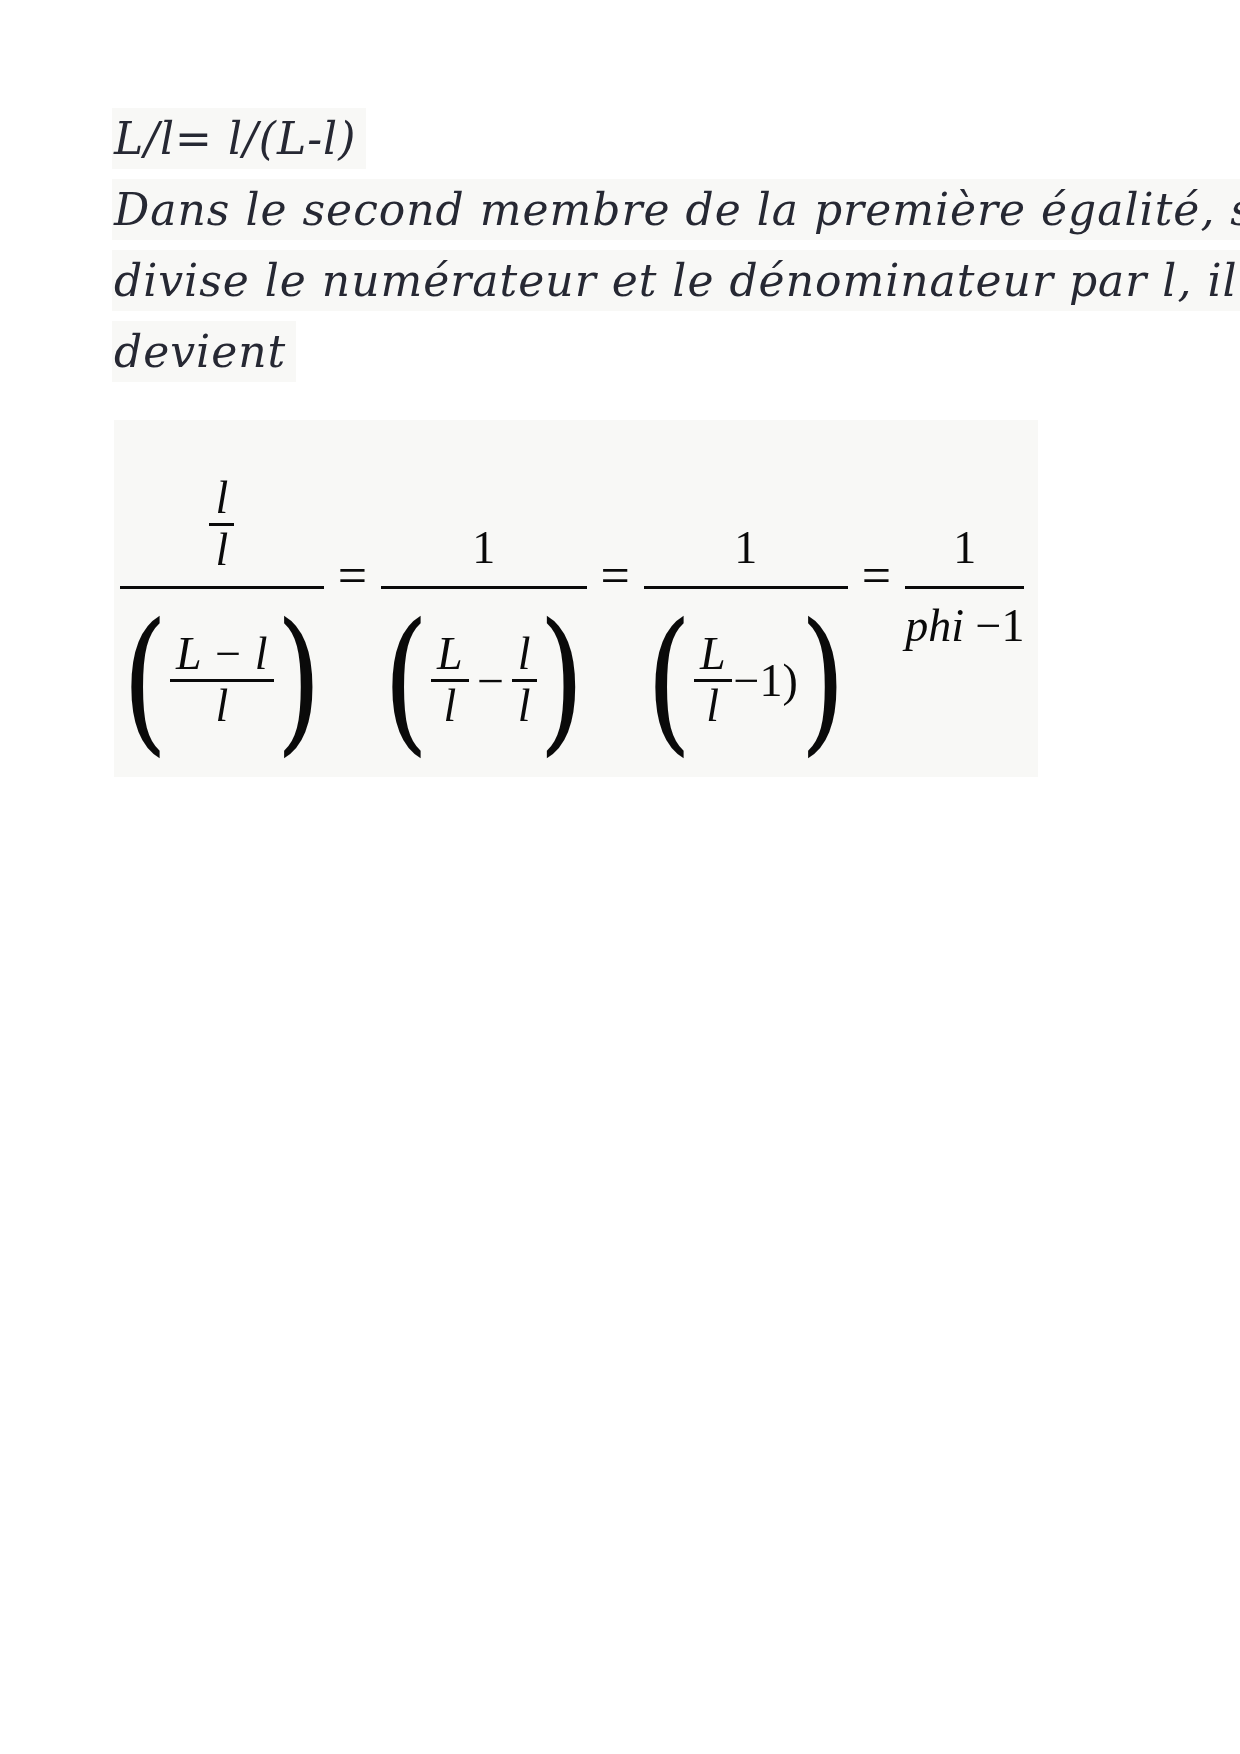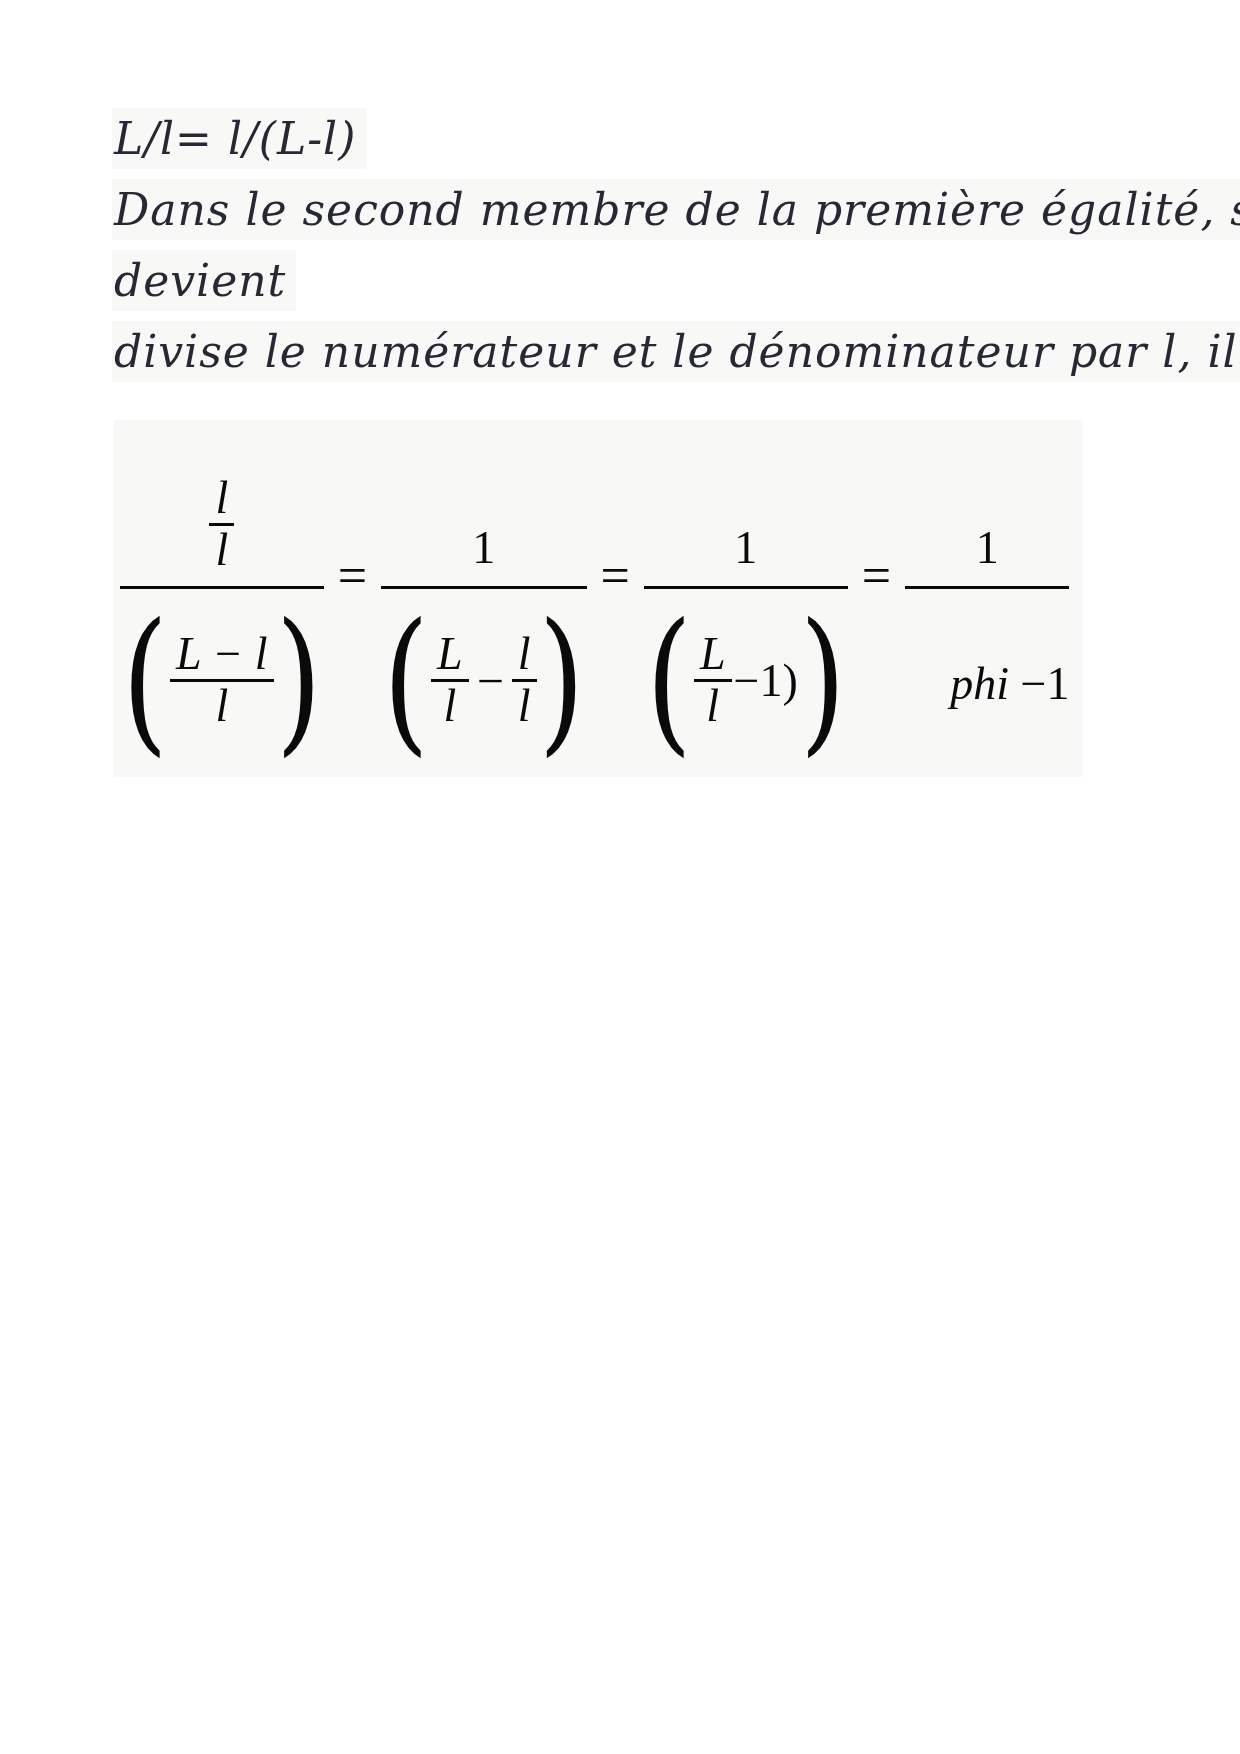--- a/index.html
+++ b/index.html
@@ -86,22 +86,22 @@
   .one { padding:0 2px; }
 </style>
 </head>
 <body>
 
 <div class="content">
 
   <div class="script-block">
     <div class="script-row"><span class="script-line">L/l= l/(L-l)</span></div>
     <div class="script-row"><span class="script-line">Dans le second membre de la première égalité, si on</span></div>
+    <div class="script-row"><span class="script-line">divise le numérateur et le dénominateur par l, il</span></div>
     <div class="script-row"><span class="script-line">devient</span></div>
-    <div class="script-row"><span class="script-line">divise le numérateur et le dénominateur par l, il</span></div>
   </div>
 
   <div class="formula">
 
     <span class="bf">
       <span class="num">
         <span class="sf">
           <span class="sn it">l</span>
           <span class="sb"></span>
           <span class="sd it">l</span>
@@ -162,21 +162,21 @@
           <span class="bigparen">)</span>
         </span>
       </span>
     </span>
 
     <span class="eq">=</span>
 
     <span class="bf">
       <span class="num one">1</span>
       <span class="bar"></span>
-      <span class="den" style="align-items:center; padding-top:10px;margin-left:45px;">
+      <span class="den" style="align-items:flex-start; padding-top:10px;">
         <span>
           <span class="it">phi</span><span> −1</span>
         </span>
       </span>
     </span>
 
   </div>
 </div>
 
 </body></html>

